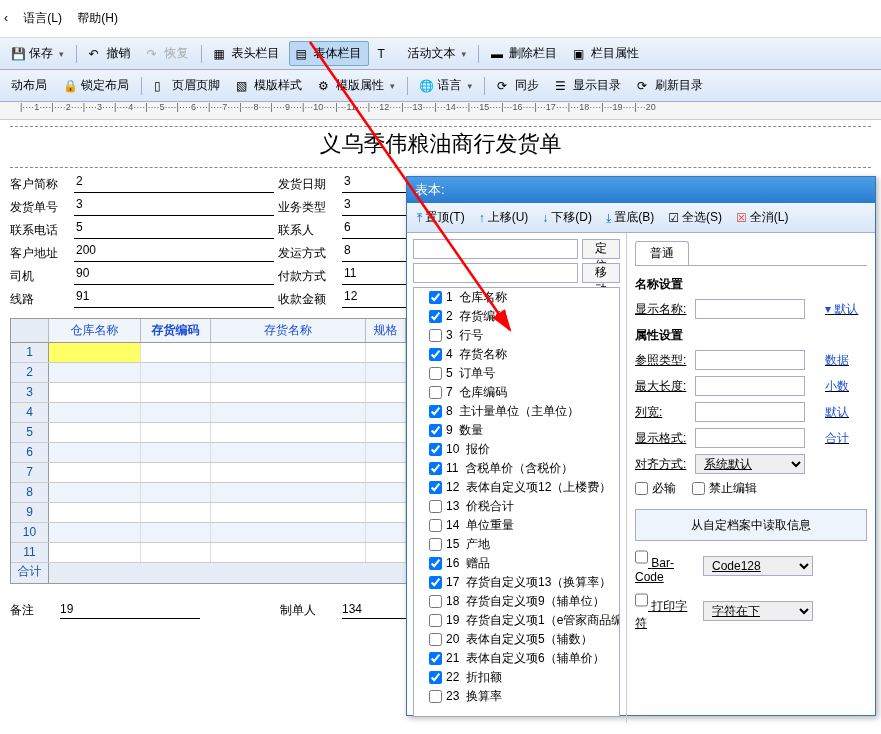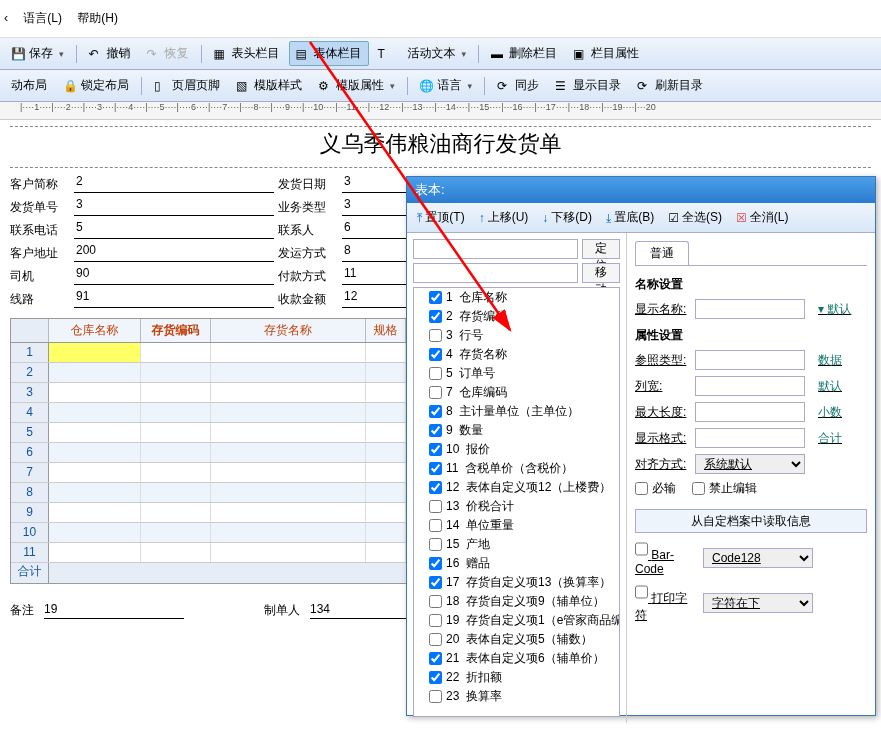--- a/index.html
+++ b/index.html
@@ -20,36 +20,36 @@
 .doc { padding: 6px 10px; position: relative; }
 .doc-title { text-align: center; font-size: 22px; font-family: SimSun, serif; padding: 2px 0 6px; border-top: 1px dashed #888; }
 .dashline { border-top: 1px dashed #888; margin: 2px 0 6px; }
 
 .form-grid { display: grid; grid-template-columns: 60px 200px 60px 100px; row-gap: 4px; column-gap: 4px; }
 .form-lbl { font-size: 12px; padding-top: 2px; }
 .form-val { border-bottom: 1px solid #000; font-size: 12px; padding: 0 2px; min-height: 16px; }
 
 .grid-wrap { margin-top: 10px; border: 1px solid #999; width: 400px; }
 .grid-head { display: flex; background: #f0f5fb; border-bottom: 1px solid #999; }
-.grid-head > div { border-right: 1px solid #bbb; text-align: center; padding: 3px 0; color: #c2410c; }
+.grid-head > div { border-right: 1px solid #bbb; text-align: center; padding: 3px 0; color: #1d4ed8; }
 .gc-n { width: 38px; background: #e6edf6; }
 .gc-1 { width: 92px; }
 .gc-2 { width: 70px; font-weight: bold; }
 .gc-3 { width: 155px; }
 .gc-4 { width: 40px; }
 .grid-row { display: flex; height: 20px; border-bottom: 1px solid #ccc; }
 .grid-row:nth-child(even) { background: #eef4fb; }
 .grid-row > div { border-right: 1px solid #ddd; padding: 2px 3px; }
 .grid-row .gc-n { background: #e6edf6; text-align: center; color: #1155aa; border-right: 1px solid #999; }
 .grid-row.r1 .gc-1 { background: #ffff66; }
 .grid-sum { display: flex; height: 20px; background: #e6edf6; }
 .grid-sum .gc-n { text-align: center; color: #1155aa; border-right: 1px solid #999; }
 
 .bottom-fields { margin-top: 18px; display: flex; gap: 80px; }
-.bottom-fields > div { display: flex; gap: 10px; }
+.bottom-fields > div { display: flex; gap: 26px; }
 .bottom-fields .val { border-bottom: 1px solid #000; min-width: 140px; }
 
 
 .dialog { position: absolute; left: 406px; top: 176px; width: 470px; height: 540px; border: 1px solid #3a76b8; box-shadow: 2px 2px 6px rgba(0,0,0,0.3); background: #fff; }
 .dlg-title { background: linear-gradient(#4a9fe8, #2b7bd0); color: #fff; padding: 4px 8px; font-size: 13px; }
 .dlg-toolbar { background: linear-gradient(#eef4fb, #d9e7f8); padding: 4px 6px; display: flex; gap: 6px; border-bottom: 1px solid #aac; font-size: 12px; }
 .dlg-tb-btn { display: inline-flex; align-items: center; gap: 3px; cursor: pointer; padding: 2px 4px; }
 .dlg-body { display: flex; height: 490px; }
 .dlg-left { width: 220px; border-right: 1px solid #ccc; padding: 6px; display: flex; flex-direction: column; }
 .dlg-search { display: flex; gap: 4px; margin-bottom: 4px; }
@@ -58,24 +58,24 @@
 .dlg-list { flex: 1; border: 1px solid #aac; overflow-y: scroll; background: #fff; padding-left: 11px; }
 .dlg-item { padding: 1px 4px; font-size: 12px; white-space: nowrap; }
 .dlg-item input[type=checkbox] { margin-right: 4px; vertical-align: middle; }
 .dlg-right { flex: 1; padding: 8px; }
 .tab-bar { border-bottom: 1px solid #aac; margin-bottom: 10px; }
 .tab { display: inline-block; padding: 3px 14px; border: 1px solid #aac; border-bottom: none; background: #fff; border-radius: 3px 3px 0 0; }
 .prop-section { font-weight: bold; margin: 8px 0 6px; }
 .prop-row { display: flex; align-items: center; margin-bottom: 6px; text-decoration: underline; }
 .prop-row label { width: 60px; }
 .prop-row input, .prop-row select { flex: 1; height: 20px; border: 1px solid #aac; padding: 0 4px; max-width: 110px; }
-.prop-row .tag { margin-left: 13px; color: #0f766e; }
+.prop-row .tag { margin-left: 20px; color: #1d4ed8; }
 .chk-row { display: flex; gap: 16px; margin: 6px 0; }
 .chk-row label { display: flex; align-items: center; gap: 4px; }
-.btn-wide { width: 100%; height: 24px; border: 1px solid #aac; background: #eef4fb; cursor: pointer; margin: 6px 0; }
+.btn-wide { width: 100%; height: 32px; border: 1px solid #aac; background: #eef4fb; cursor: pointer; margin: 6px 0; }
 
 
 .arrow { position: absolute; left: 300px; top: 40px; width: 280px; height: 380px; pointer-events: none; z-index: 1000; }
 </style>
 </head>
 <body>
 
 <div class="menubar">
   <span>‹</span>
   <span>语言(L)</span>
@@ -393,28 +393,28 @@
           <input type="text" style="">
           <span class="tag">▾ <span>默认</span></span>
         </div>
       <div class="prop-section">属性设置</div>
       <div class="prop-row">
           <label>参照类型:</label>
           <input style="">
           <span class="tag">数据</span>
         </div>
       <div class="prop-row">
+          <label>最大长度:</label>
+          <input style="">
+          <span class="tag">小数</span>
+        </div>
+      <div class="prop-row">
           <label>列宽:</label>
           <input style="">
           <span class="tag">默认</span>
-        </div>
-      <div class="prop-row">
-          <label>最大长度:</label>
-          <input style="">
-          <span class="tag">小数</span>
         </div>
       <div class="prop-row">
           <label>显示格式:</label>
           <input style="">
           <span class="tag">合计</span>
         </div>
       <div class="prop-row">
           <label>对齐方式:</label>
           <select><option>系统默认</option></select>
         </div>

